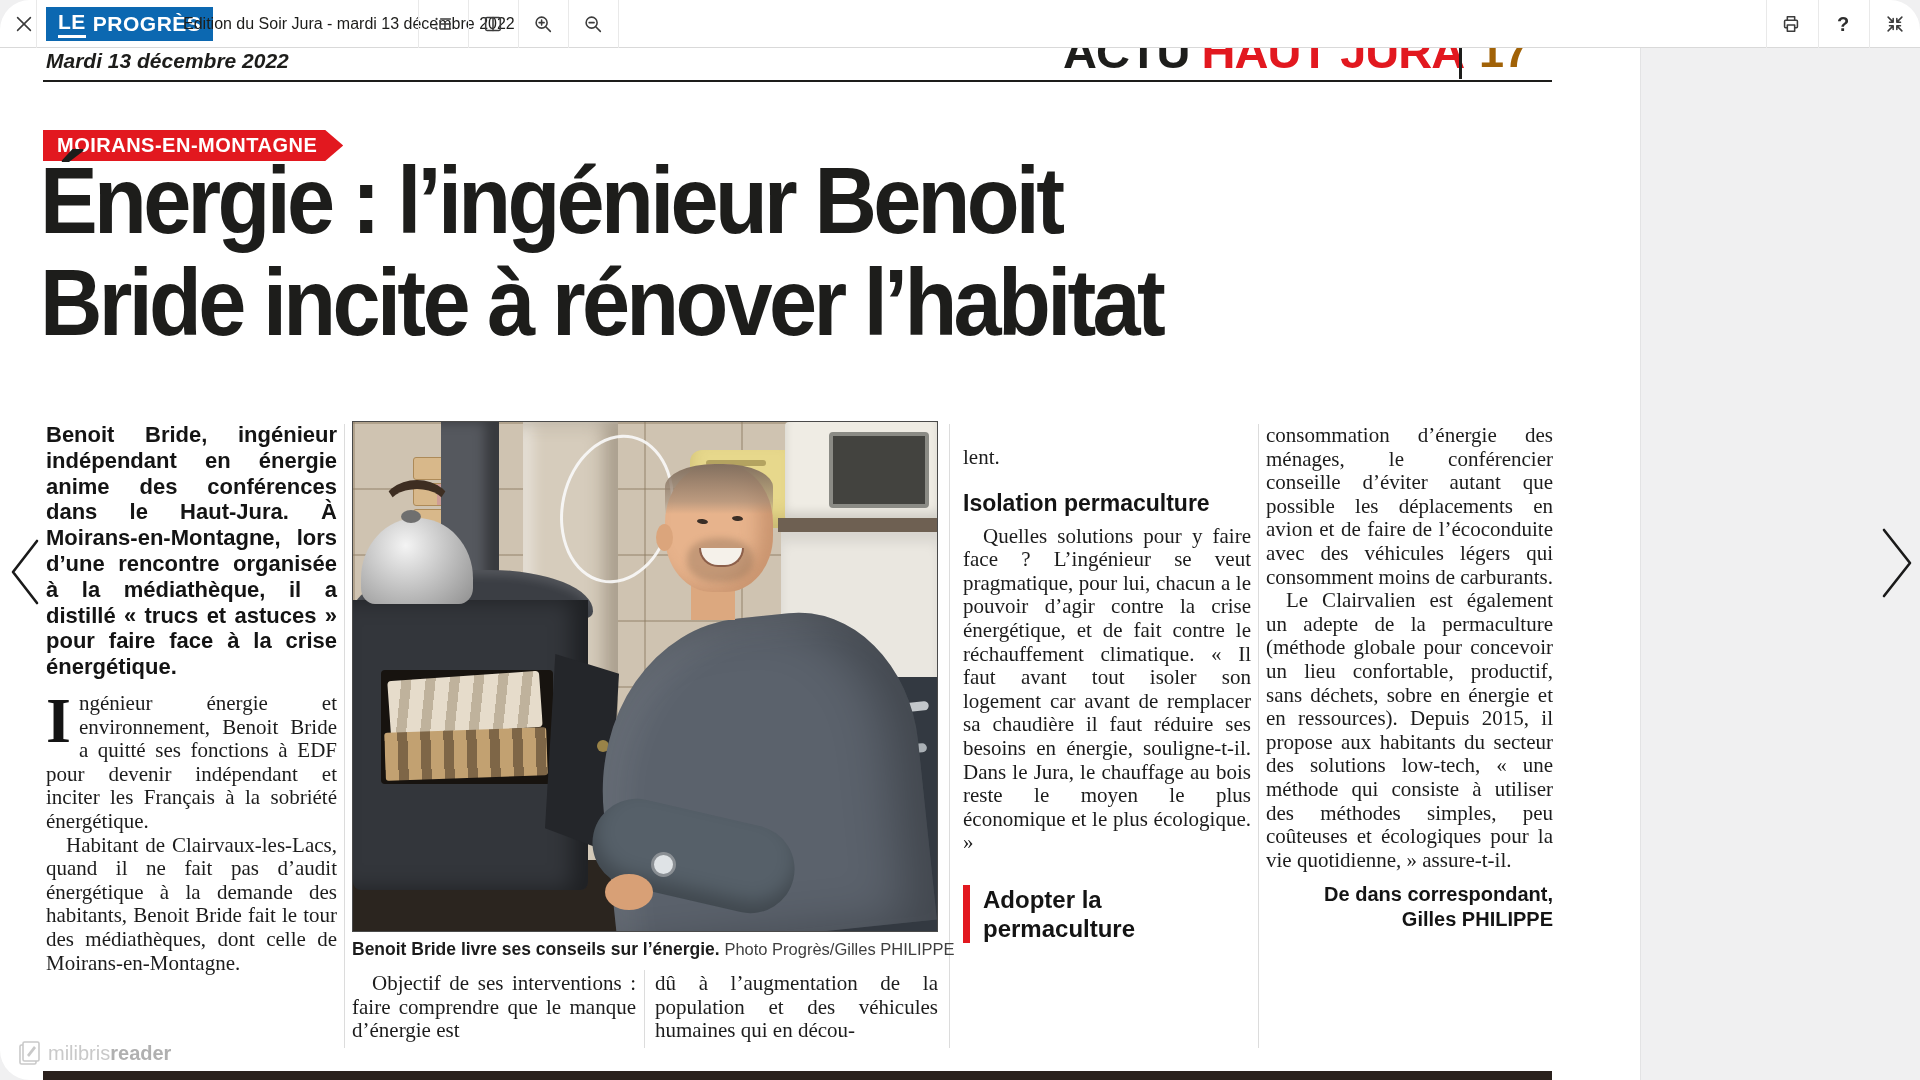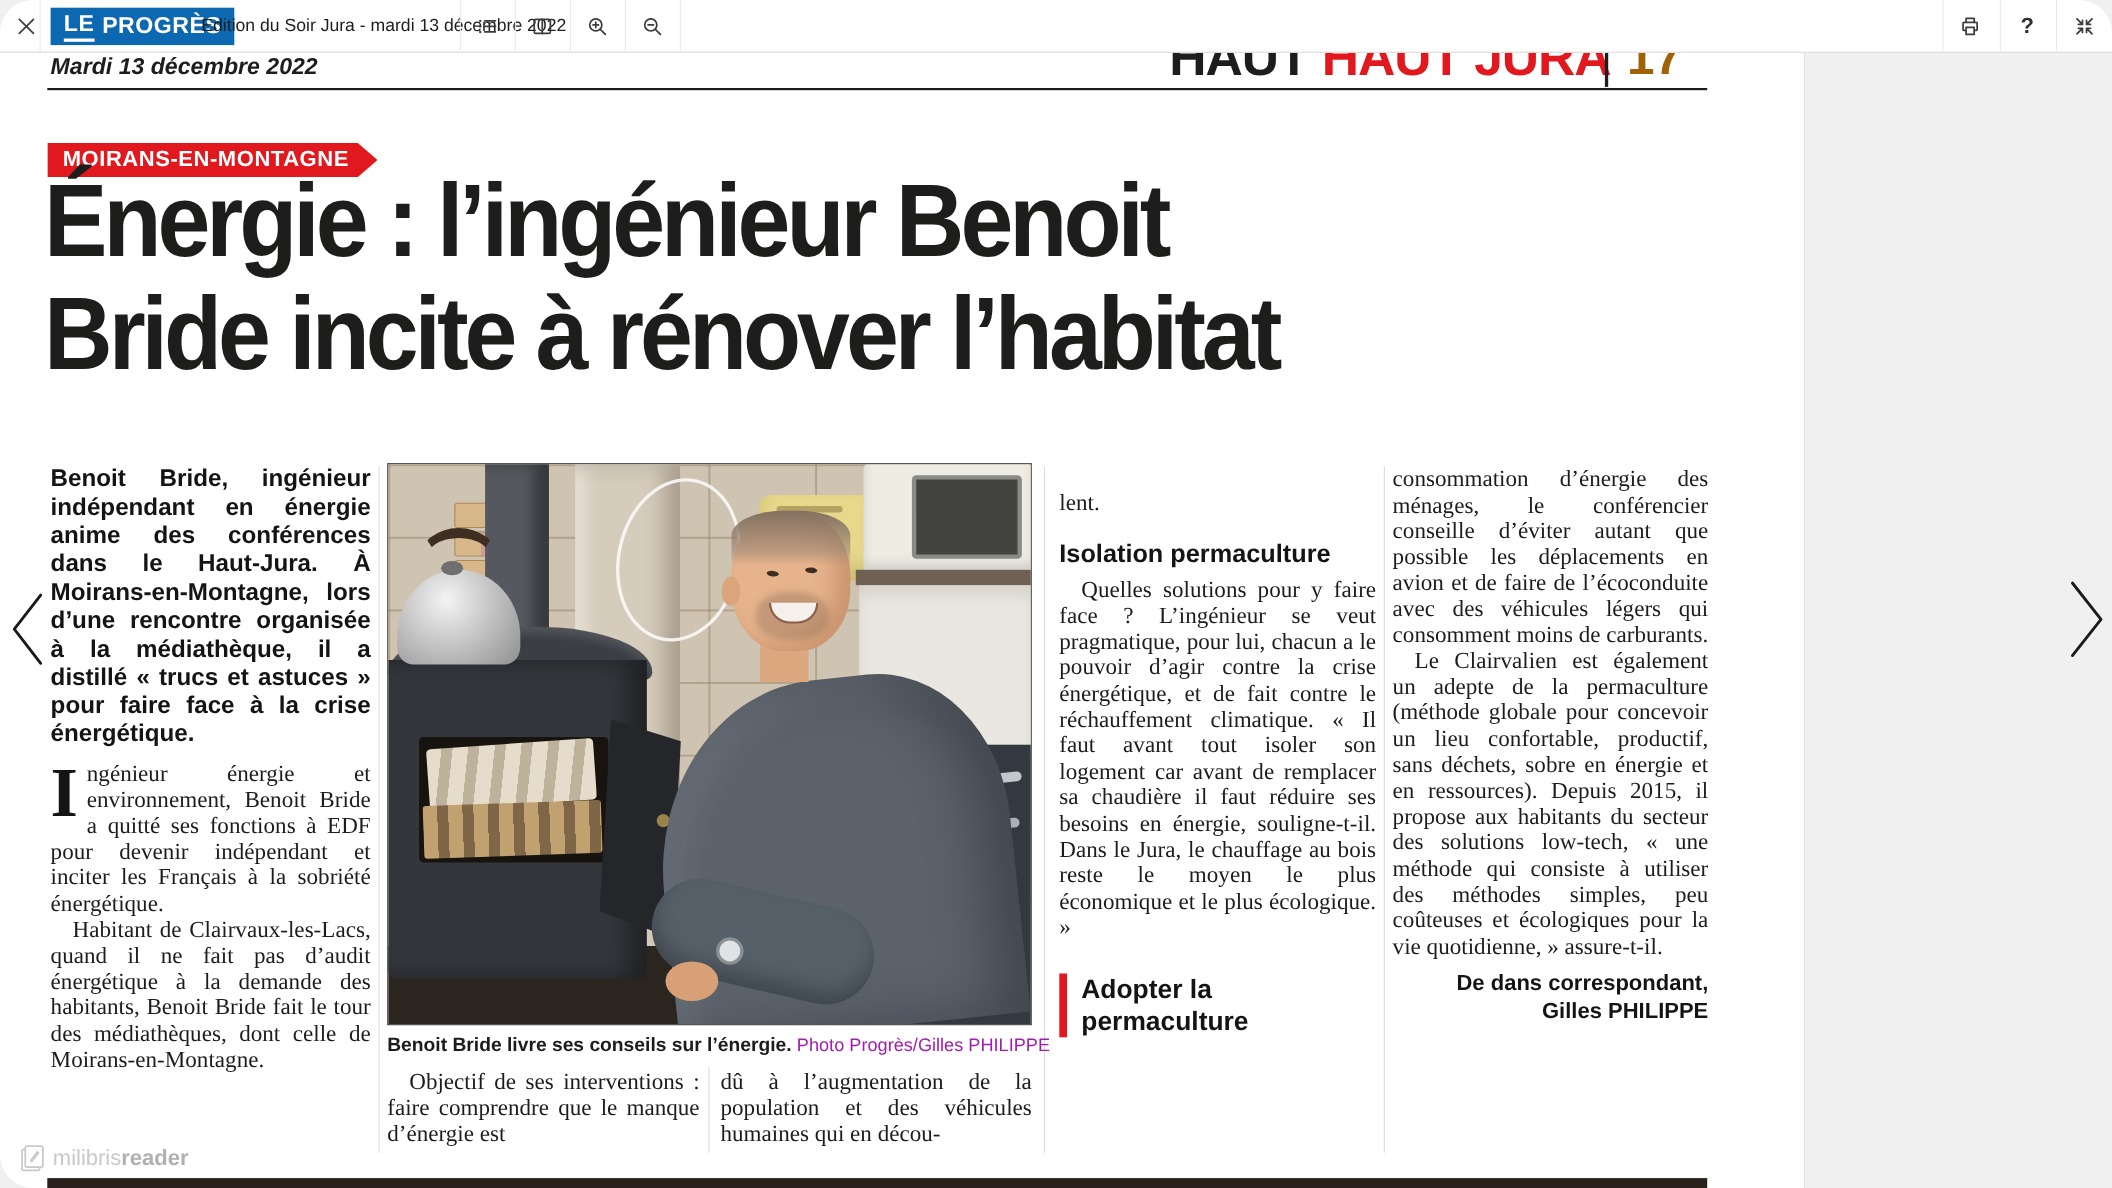--- a/index.html
+++ b/index.html
@@ -39,21 +39,21 @@
   .indent { text-indent:20px; }
 
   .col1 { left:46px; top:422px; width:291px; }
   .standfirst { font-size:22px; line-height:25.8px; font-weight:bold; color:#141414; text-align:justify; }
   .col1-body { margin-top:12px; }
   .dropcap { float:left; font-family:"Liberation Serif", serif; font-weight:bold; font-size:64px; line-height:50px; padding:4px 8px 0 0; color:#141414; }
 
   .photo { left:352px; top:421px; width:586px; height:511px; overflow:hidden; background:#cbbfae; border:1px solid #4a4a4a; }
   .caption { left:352px; top:939px; width:596px; white-space:nowrap; font-size:17px; color:#1c1c1c; }
   .caption b { font-size:17.5px; }
-  .caption .credit { font-weight:normal; font-size:16.5px; color:#a21caf; }
+  .caption .credit { font-weight:normal; font-size:16.5px; color:#404040; }
 
   .col2a { left:352px; top:972px; width:284px; }
   .col2b { left:655px; top:972px; width:283px; }
 
   .col3 { left:963px; top:446px; width:288px; }
   .col4 { left:1266px; top:424px; width:287px; }
 
   .subhead { font-family:"Liberation Sans", sans-serif; font-size:23px; font-weight:bold; color:#141414; margin:20px 0 8px 0; text-align:left; }
   .redbar-head { display:flex; margin:30px 0 24px 0; }
   .redbar { width:7px; background:#e2181f; margin-right:13px; flex:none; }
@@ -190,21 +190,21 @@
       <svg width="22" height="22" viewBox="0 0 24 24">
         <path d="M4.5 4.5 L10 10 M10 10 V6 M10 10 H6"></path>
         <path d="M19.5 4.5 L14 10 M14 10 V6 M14 10 H18"></path>
         <path d="M4.5 19.5 L10 14 M10 14 V18 M10 14 H6"></path>
         <path d="M19.5 19.5 L14 14 M14 14 V18 M14 14 H18"></path>
       </svg>
     </button>
   </div>
 
   <div class="abs ph-date">Mardi 13 décembre 2022</div>
-  <div class="abs section-title"><span>HAUT</span><span class="section-red">HAUT JURA</span></div>
+  <div class="abs section-title"><span>ACTU</span><span class="section-red">HAUT JURA</span></div>
   <div class="abs pagenum-bar"></div>
   <div class="abs page-number">17</div>
   <div class="abs header-rule"></div>
 
   <div class="abs badge">MOIRANS-EN-MONTAGNE</div>
   <div class="abs headline">
     <div>Énergie : l’ingénieur Benoit</div>
     <div>Bride incite à rénover l’habitat</div>
   </div>
 

